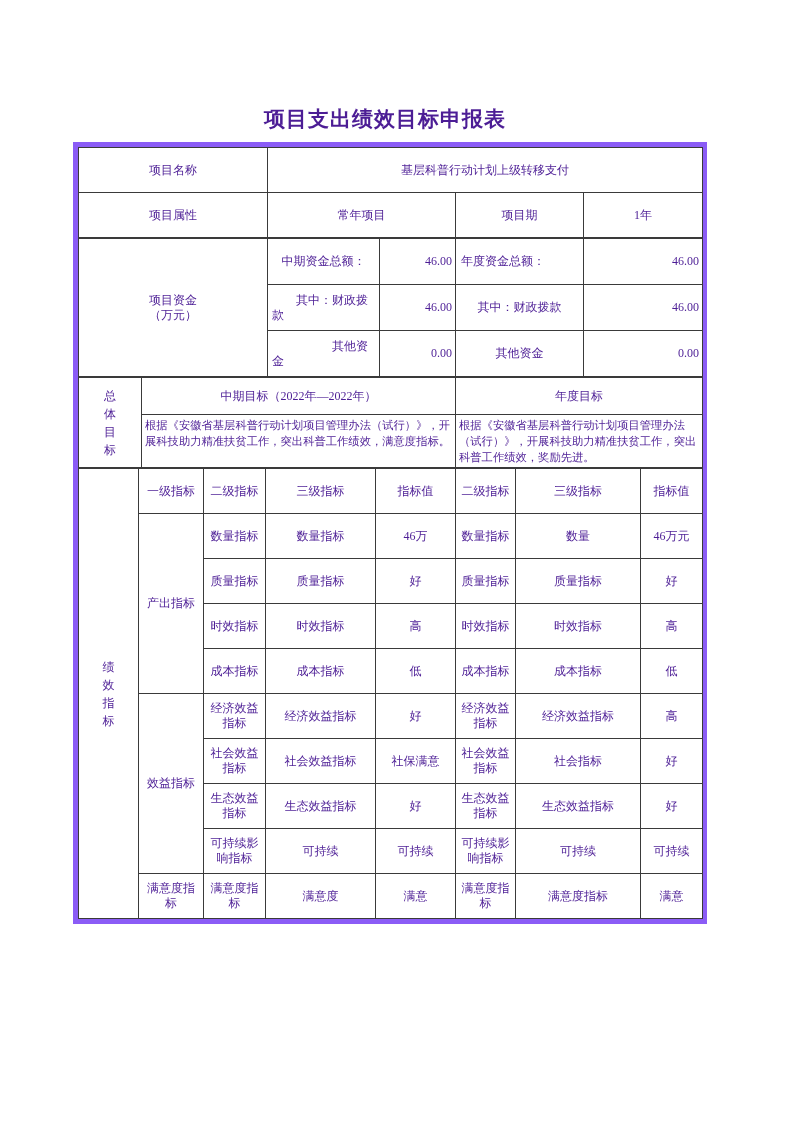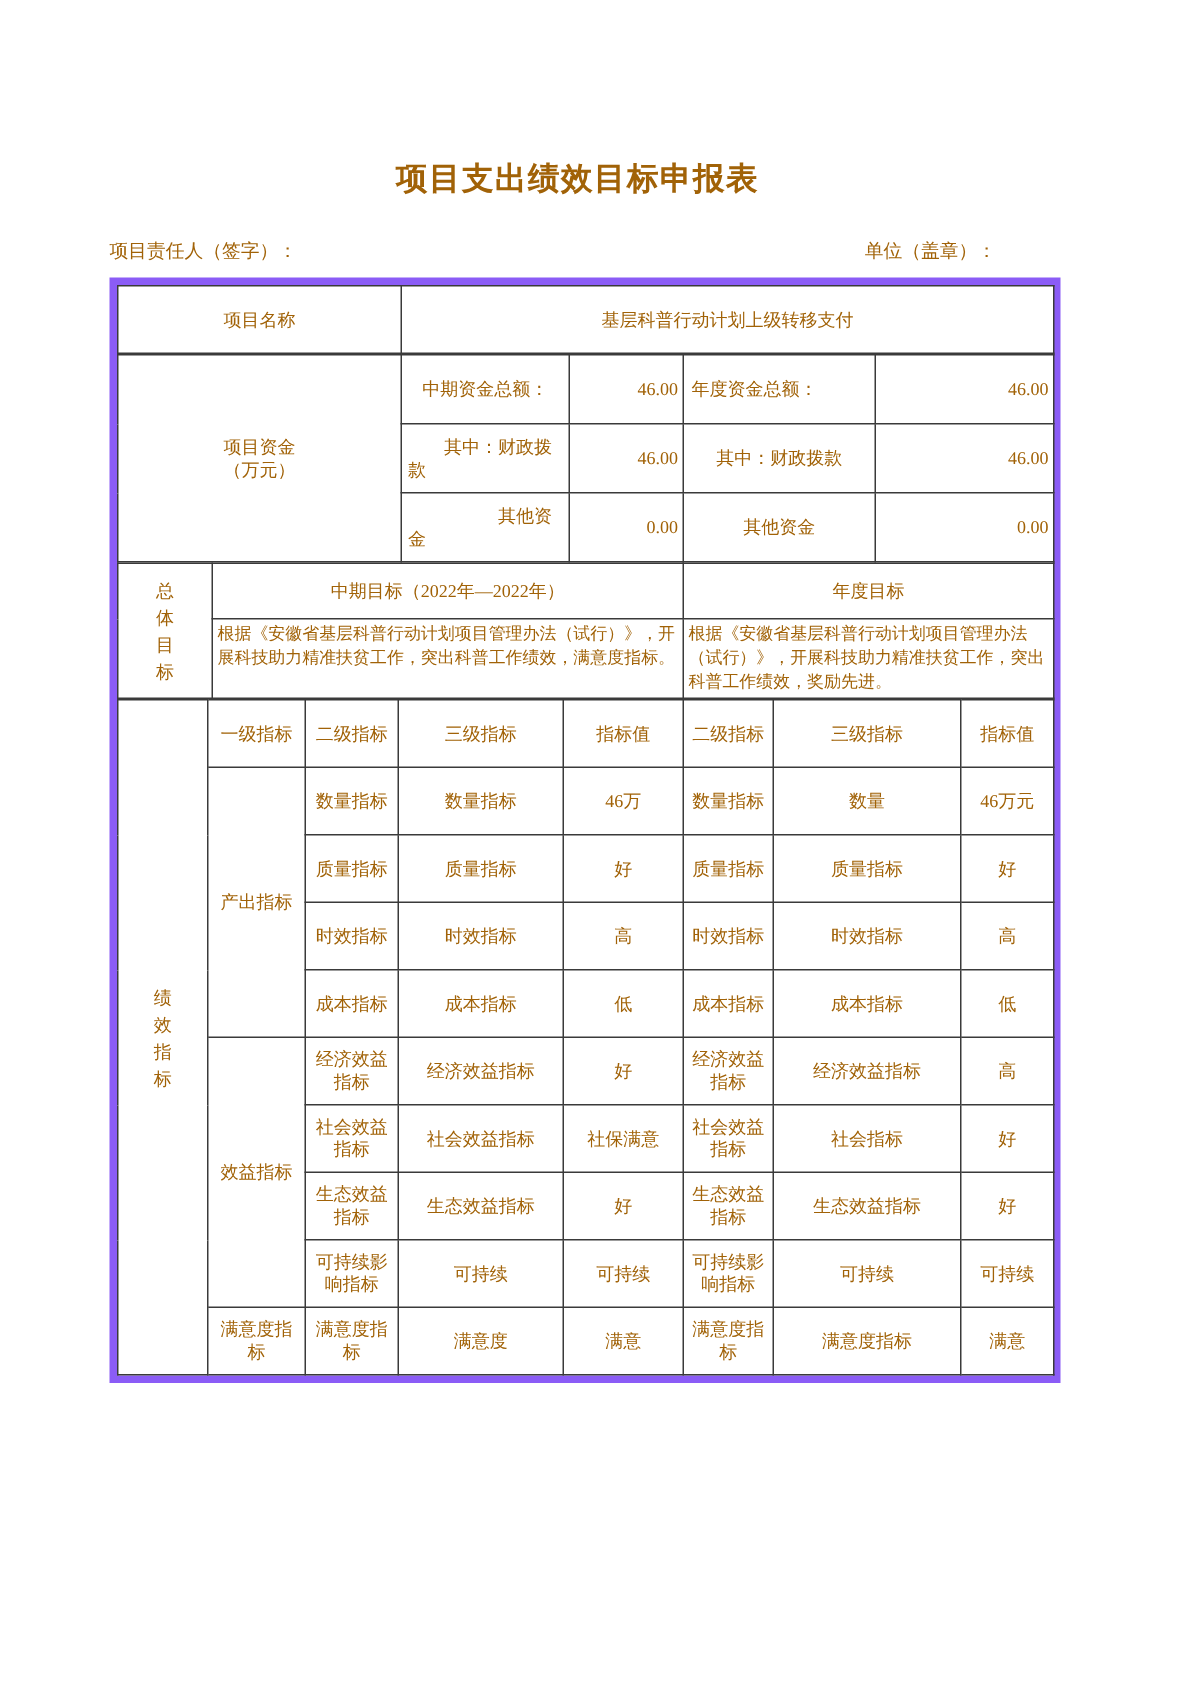--- a/index.html
+++ b/index.html
@@ -1,18 +1,18 @@
 <!DOCTYPE html>
 <html><head>
 <meta charset="utf-8">
 <style>
   html,body{margin:0;padding:0;background:#ffffff;}
   .page{
     position:relative;width:793px;height:1122px;background:#ffffff;
-    font-family:"Liberation Serif","DejaVu Serif",serif;color:#a16207;
+    font-family:"Liberation Serif","DejaVu Serif",serif;color:#4c1d95;
     overflow:hidden;
   }
   .content{position:absolute;left:73px;top:0;width:624px;}
   .title{
     margin:106px 0 0 0;text-align:center;
     font-size:21px;font-weight:bold;letter-spacing:1px;line-height:26px;
   }
   .subtitle{
     margin-top:16px;text-align:center;font-size:13px;word-spacing:9px;line-height:17px;
   }
@@ -44,38 +44,40 @@
   }
 </style>
 </head>
 <body>
 
 <div class="page">
   <div class="content">
 
     <h1 class="title">项目支出绩效目标申报表</h1>
 
-    <div class="sigrow">
-      <span>项目责任人（签字）：</span>
-      <span>单位（盖章）：</span>
-    </div>
 
     <div class="tablewrap">
 
       <table>
         <colgroup>
             <col style="width:189px">
             <col style="width:188px">
             <col style="width:128px">
             <col style="width:119px">
           </colgroup>
         <tbody>
             <tr class="rA">
           <td>项目名称</td>
           <td colspan="3">基层科普行动计划上级转移支付</td>
+        </tr>
+        <tr class="rA">
+          <td>项目属性</td>
+          <td>常年项目</td>
+          <td>项目期</td>
+          <td>1年</td>
         </tr>
       </tbody>
         </table>
 
       <table>
         <colgroup>
             <col style="width:189px">
             <col style="width:112px">
             <col style="width:76px">
             <col style="width:128px">

